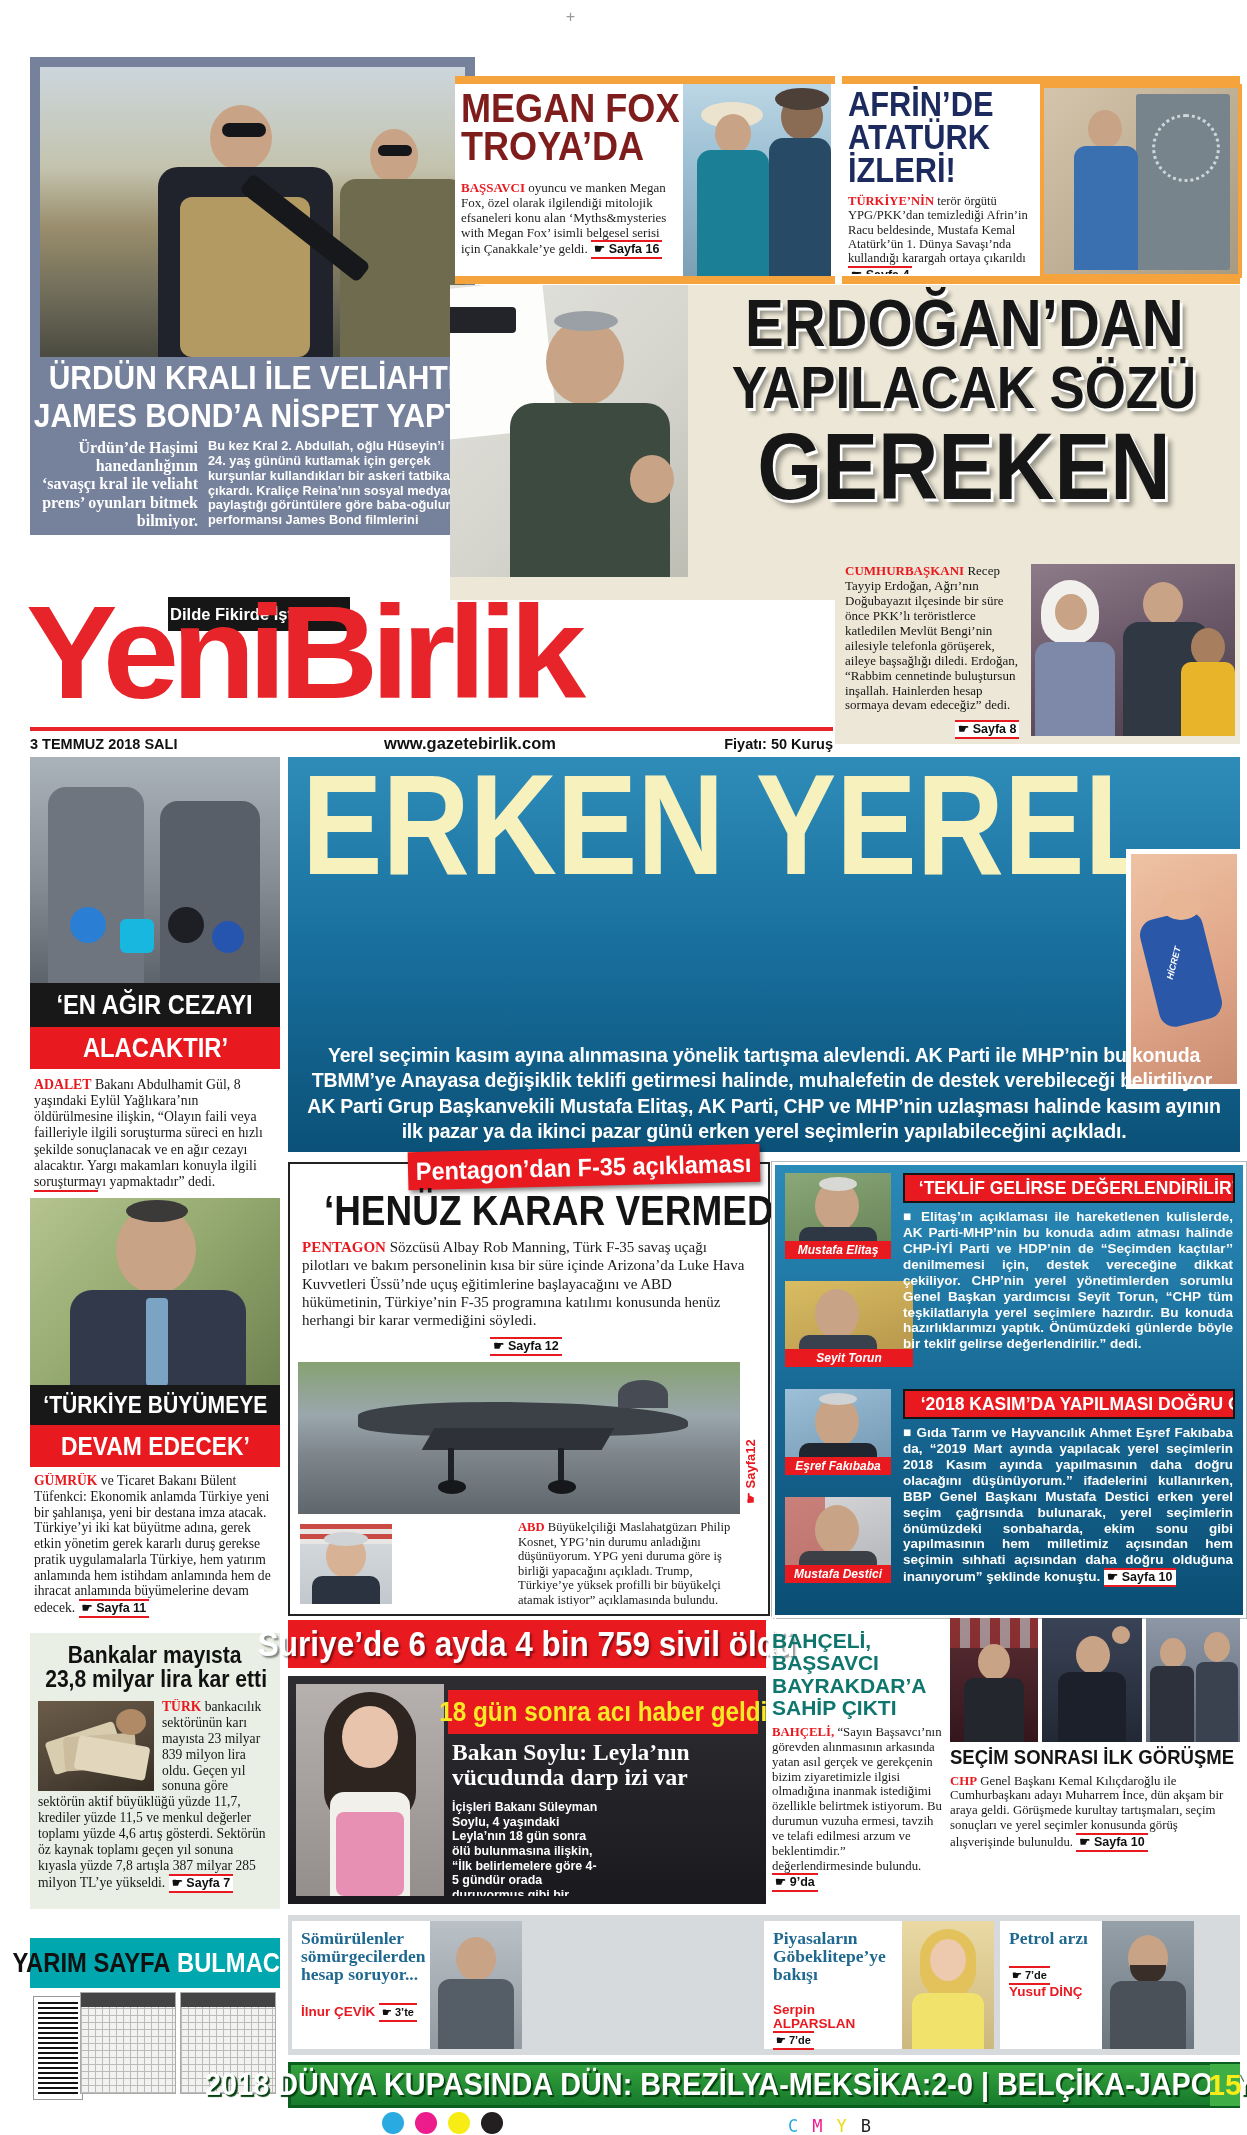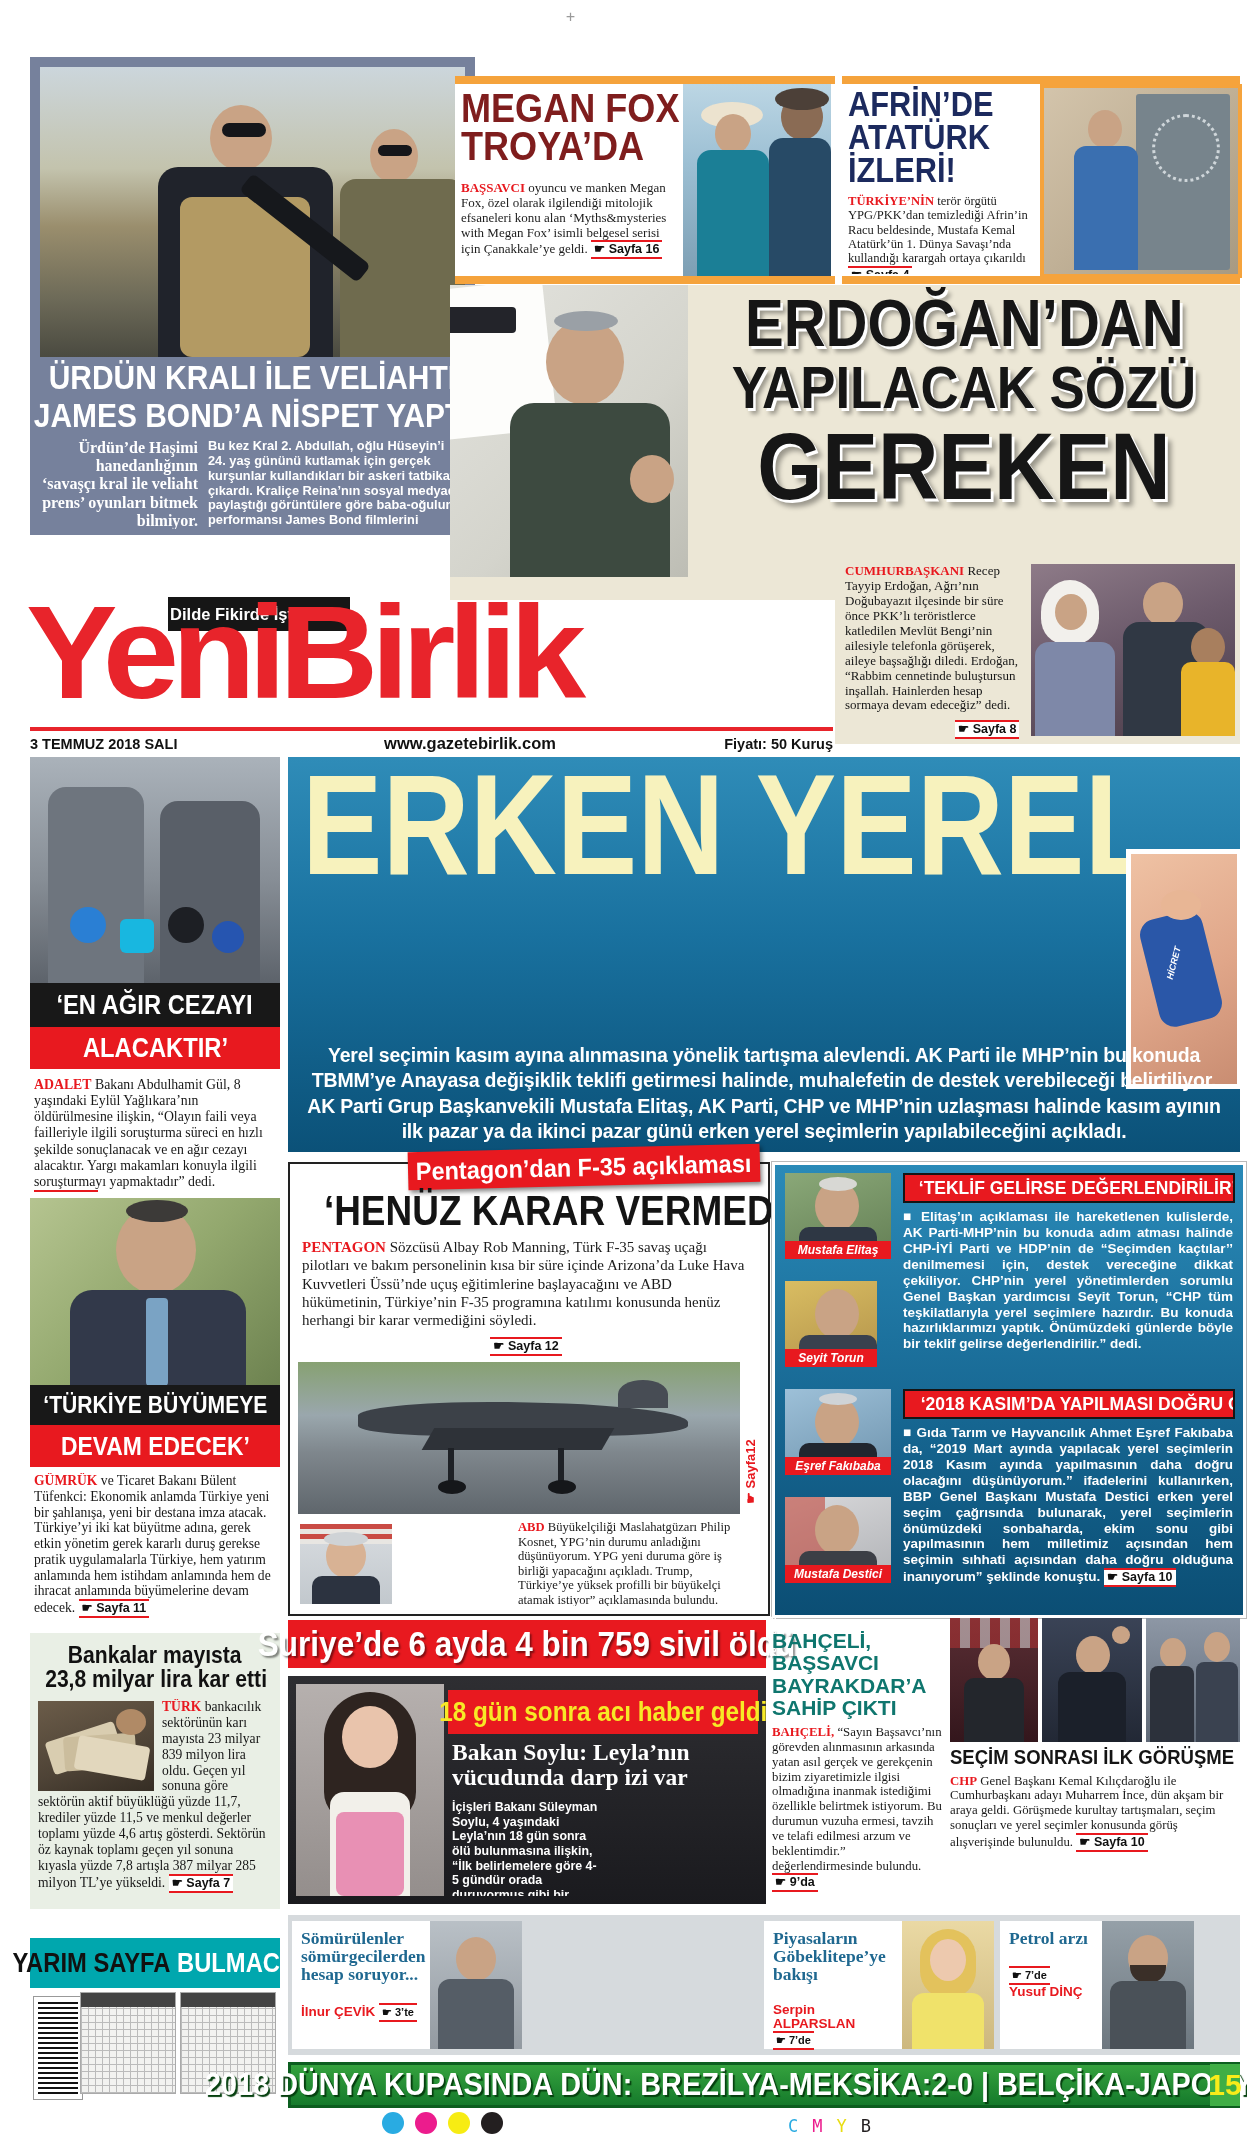--- a/index.html
+++ b/index.html
@@ -267,21 +267,21 @@
   </section>
 
   <section class="abs" style="left:772px;top:1162px;width:468px;height:450px;border:3px solid #fff;box-shadow:0 0 0 1px #bbb;
            background:linear-gradient(180deg,#2a8ab8 0%,#15648f 60%,#0b4e74 100%)">
     <div class="ph" style="left:10px;top:8px;width:106px;height:86px;background:linear-gradient(160deg,#8aa878 0%,#647f55 100%)">
       <i class="hd" style="left:30px;top:8px;width:44px;height:50px"></i>
         <i style="left:34px;top:4px;width:38px;height:14px;background:#d8d8d4;border-radius:50%"></i>
       <i style="left:14px;top:54px;width:78px;height:32px;background:#2e3744;border-radius:10px 10px 0 0"></i>
       <b class="redlabel">Mustafa Elitaş</b>
     </div>
-    <div class="ph" style="left:10px;top:116px;width:92px;height:86px;background:linear-gradient(160deg,#d9bd62 0%,#b2924a 100%)">
+    <div class="ph" style="left:10px;top:116px;width:128px;height:86px;background:linear-gradient(160deg,#d9bd62 0%,#b2924a 100%)">
       <i class="hd" style="left:30px;top:8px;width:44px;height:50px"></i>
       <i style="left:14px;top:54px;width:78px;height:32px;background:#3a414e;border-radius:10px 10px 0 0"></i>
       <b class="redlabel">Seyit Torun</b>
     </div>
     <div class="ph" style="left:10px;top:224px;width:106px;height:86px;background:linear-gradient(160deg,#9dc0d8 0%,#6f94ae 100%)">
       <i class="hd" style="left:30px;top:8px;width:44px;height:50px"></i>
         <i style="left:34px;top:4px;width:38px;height:12px;background:#cfd3d6;border-radius:50%"></i>
       <i style="left:14px;top:54px;width:78px;height:32px;background:#20262f;border-radius:10px 10px 0 0"></i>
       <b class="redlabel">Eşref Fakıbaba</b>
     </div>

